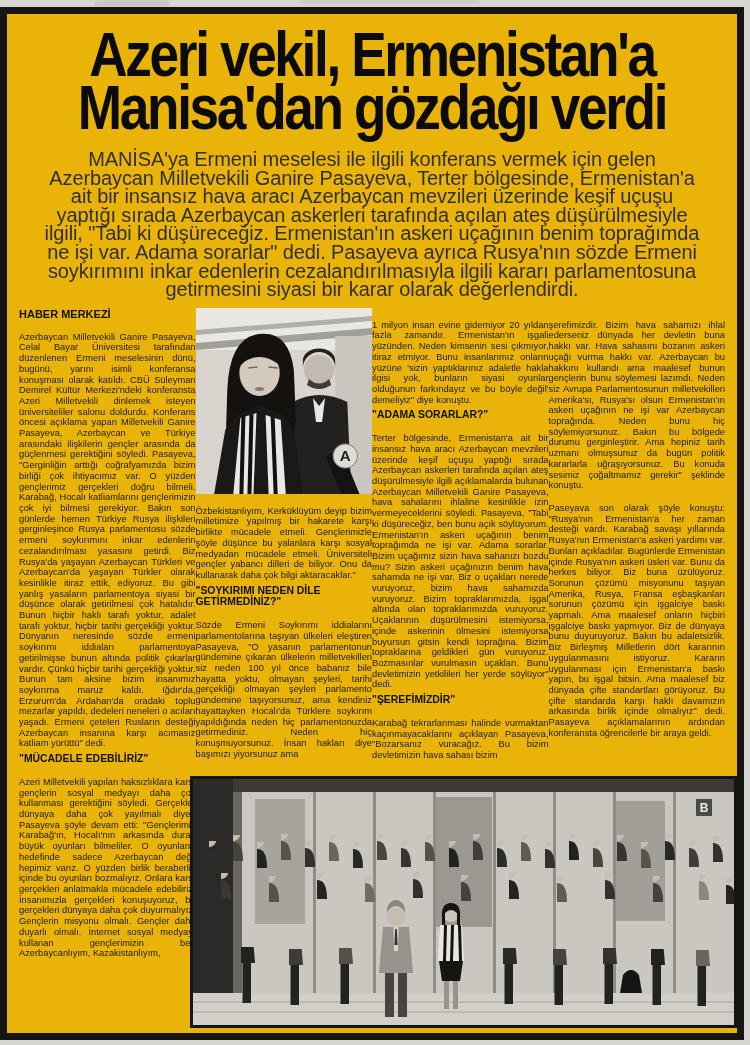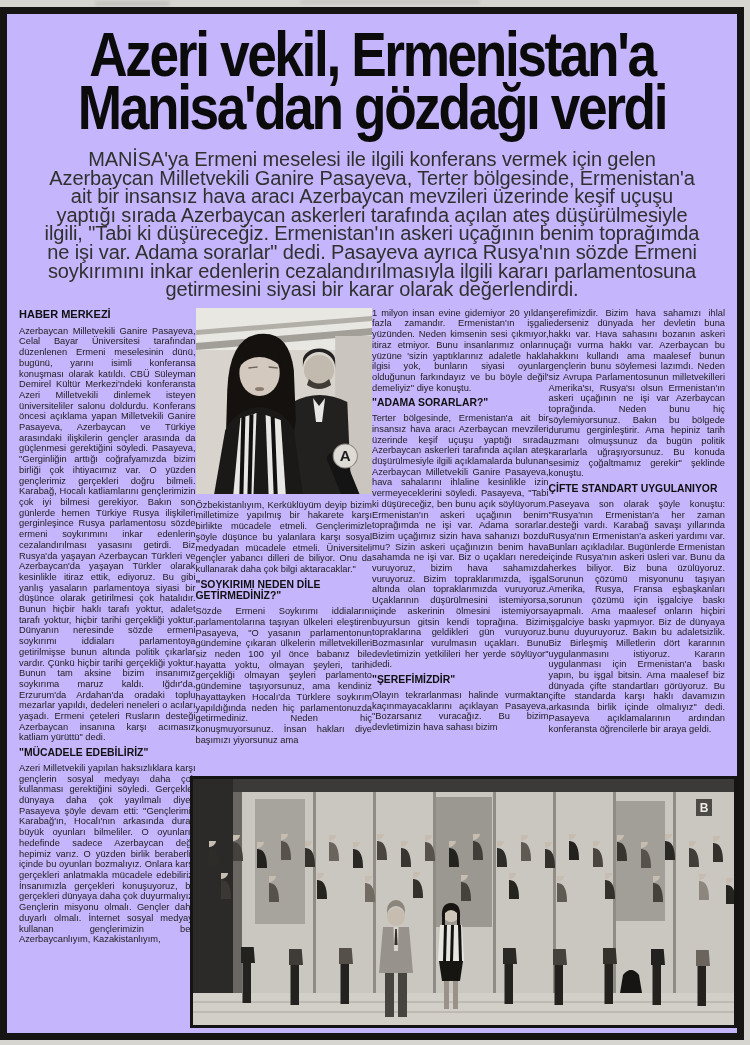--- a/index.html
+++ b/index.html
@@ -12,39 +12,39 @@
   .page{position:absolute;inset:0;background:#d7d5d0;}
   
   .ghost{position:absolute;background:#5a5a58;opacity:.14;filter:blur(1.5px);border-radius:2px;}
   .g1{left:95px;top:1px;width:75px;height:5px;}
   .g2{left:300px;top:0;width:180px;height:4px;opacity:.1;}
   .g3{left:430px;top:16px;width:260px;height:26px;opacity:.06;filter:blur(3px);}
   .g4{left:540px;top:150px;width:150px;height:10px;opacity:.05;filter:blur(3px);}
 
   .frame{
     position:absolute;left:0;top:7px;width:744px;height:1033px;
-    box-sizing:border-box;border:7px solid #161514;background:#c4b5fd;
+    box-sizing:border-box;border:7px solid #161514;background:#eab308;
   }
   .inner{position:absolute;inset:0;padding:8px 12px;box-sizing:border-box;}
 
   .headline{ text-align:center;margin-top:6px;color:#0b0b0b; }
   .hl{
     display:block;font-weight:700;font-size:56px;line-height:53px;
     letter-spacing:-2.5px;white-space:nowrap;
     transform:scale(.95,1.12);transform-origin:50% 50%;
   }
   .lead{
     margin:16px 20px 6px;text-align:center;
     font-size:20px;line-height:18.6px;color:#30302f;letter-spacing:-.1px;
   }
   .cols{
     display:flex;margin-top:9px;height:750px;overflow:hidden;
   }
   .col{flex:1;font-size:9.3px;line-height:10.7px;color:#1d1c1b;text-align:justify;}
-  .col p{margin:0 0 3px;}
+  .col p{margin:12px 0 3px;}
   .kicker{font-weight:700;font-size:11px;line-height:12px;margin:0 0 6px;text-align:left;color:#101010;}
   .subhead{font-weight:700;font-size:10.4px;line-height:11.8px;margin:4px 0 4px;text-align:left;color:#101010;}
   .photo-top{width:100%;height:186px;display:block;margin-bottom:6px;background:#d7d3cc;}
   .photo-bottom{
     position:absolute;left:190px;top:776px;width:547px;height:252px;
     box-sizing:border-box;border:3px solid #141414;background:#c6c4bf;z-index:6;
   }
   .photo-bottom svg{display:block;width:100%;height:100%;}
 </style>
 </head>
@@ -112,26 +112,25 @@
           <p>Özbekistanlıyım, Kerküklüyüm deyip bizim milletimize yapılmış bir hakarete karşı birlikte mücadele etmeli. Gençlerimizle şöyle düşünce bu yalanlara karşı sosyal medyadan mücadele etmeli. Üniversiteli gençler yabancı dilleri de biliyor. Onu da kullanarak daha çok bilgi aktaracaklar."</p>
           <div class="subhead">"SOYKIRIMI NEDEN DİLE GETİRMEDİNİZ?"</div>
           <p>Sözde Ermeni Soykırımı iddialarını parlamentolarına taşıyan ülkeleri eleştiren Pasayeva, "O yasanın parlamentonun gündemine çıkaran ülkelerin milletvekilleri siz neden 100 yıl önce babanız bile hayatta yoktu, olmayan şeyleri, tarihi gerçekliği olmayan şeyleri parlamento gündemine taşıyorsunuz, ama kendiniz hayattayken Hocalı'da Türklere soykırım yapıldığında neden hiç parlamentonuzda getirmediniz. Neden hiç konuşmuyorsunuz. İnsan hakları diye başımızı yiyorsunuz ama</p>
         </div>
 
         <div class="col">
           <p>1 milyon insan evine gidemiyor 20 yıldan fazla zamandır. Ermenistan'ın işgali yüzünden. Neden kimsenin sesi çıkmıyor, itiraz etmiyor. Bunu insanlarımız onların yüzüne 'sizin yaptıklarınız adaletle hakla ilgisi yok, bunların siyasi oyunlar olduğunun farkındayız ve bu böyle değil' demeliyiz" diye konuştu.</p>
           <div class="subhead">"ADAMA SORARLAR?"</div>
           <p>Terter bölgesinde, Ermenistan'a ait bir insansız hava aracı Azerbaycan mevzileri üzerinde keşif uçuşu yaptığı sırada Azerbaycan askerleri tarafında açılan ateş düşürülmesiyle ilgili açıklamalarda bulunan Azerbaycan Milletvekili Ganire Pasayeva, hava sahalarını ihlaline kesinlikle izin vermeyeceklerini söyledi. Pasayeva, "Tabi ki düşüreceğiz, ben bunu açık söylüyorum. Ermenistan'ın askeri uçağının benim toprağımda ne işi var. Adama sorarlar. Bizim uçağımız sizin hava sahanızı bozdu mu? Sizin askeri uçağınızın benim hava sahamda ne işi var. Biz o uçakları nerede vuruyoruz, bizim hava sahamızda vuruyoruz. Bizim topraklarımızda, işgal altında olan topraklarımızda vuruyoruz. Uçaklarının düşürülmesini istemiyorsa, içinde askerinin ölmesini istemiyorsa buyursun gitsin kendi toprağına. Bizim topraklarına geldikleri gün vuruyoruz. Bozmasınlar vurulmasın uçakları. Bunu devletimizin yetkilileri her yerde söylüyor" dedi.</p>
           <div class="subhead">"ŞEREFİMİZDİR"</div>
-          <p>Olayın tekrarlanması halinde vurmaktan kaçınmayacaklarını açıklayan Pasayeva, "Bozarsanız vuracağız. Bu bizim devletimizin hava sahası bizim</p>
+          <p>Karabağ tekrarlanması halinde vurmaktan kaçınmayacaklarını açıklayan Pasayeva, "Bozarsanız vuracağız. Bu bizim devletimizin hava sahası bizim</p>
         </div>
 
         <div class="col">
           <p>şerefimizdir. Bizim hava sahamızı ihlal ederseniz dünyada her devletin buna hakkı var. Hava sahasını bozanın askeri uçağı vurma hakkı var. Azerbaycan bu hakkını kullandı ama maalesef bunun gençlerin bunu söylemesi lazımdı. Neden siz Avrupa Parlamentosunun milletvekilleri Amerika'sı, Rusya'sı olsun Ermenistan'ın askeri uçağının ne işi var Azerbaycan toprağında. Neden bunu hiç söylemiyorsunuz. Bakın bu bölgede durumu gerginleştirir. Ama hepiniz tarih uzmanı olmuşsunuz da bugün politik kararlarla uğraşıyorsunuz. Bu konuda sesimiz çoğaltmamız gerekir" şeklinde konuştu.</p>
-          <div class="subhead">ÇİFTE STANDART UYGULANIYOR</div>
           <p>Paseyava son olarak şöyle konuştu: "Rusya'nın Ermenistan'a her zaman desteği vardı. Karabağ savaşı yıllarında Rusya'nın Ermenistan'a askeri yardımı var. Bunları açıkladılar. Bugünlerde Ermenistan içinde Rusya'nın askeri üsleri var. Bunu da herkes biliyor. Biz buna üzülüyoruz. Sorunun çözümü misyonunu taşıyan Amerika, Rusya, Fransa eşbaşkanları sorunun çözümü için işgalciye baskı yapmalı. Ama maalesef onların hiçbiri işgalciye baskı yapmıyor. Biz de dünyaya bunu duyuruyoruz. Bakın bu adaletsizlik. Biz Birleşmiş Milletlerin dört kararının uygulanmasını istiyoruz. Kararın uygulanması için Ermenistan'a baskı yapın, bu işgal bitsin. Ama maalesef biz dünyada çifte standartları görüyoruz. Bu çifte standarda karşı haklı davamızın arkasında birlik içinde olmalıyız" dedi. Pasayeva açıklamalarının ardından konferansta öğrencilerle bir araya geldi.</p>
         </div>
 
       </div>
     </div>
   </div>
 
   <div class="photo-bottom">
     <svg viewBox="0 0 541 246" preserveAspectRatio="none" role="img" aria-label="Konferans sonrası Pasayeva ve öğrencilerin toplu fotoğrafı">
       <defs>

